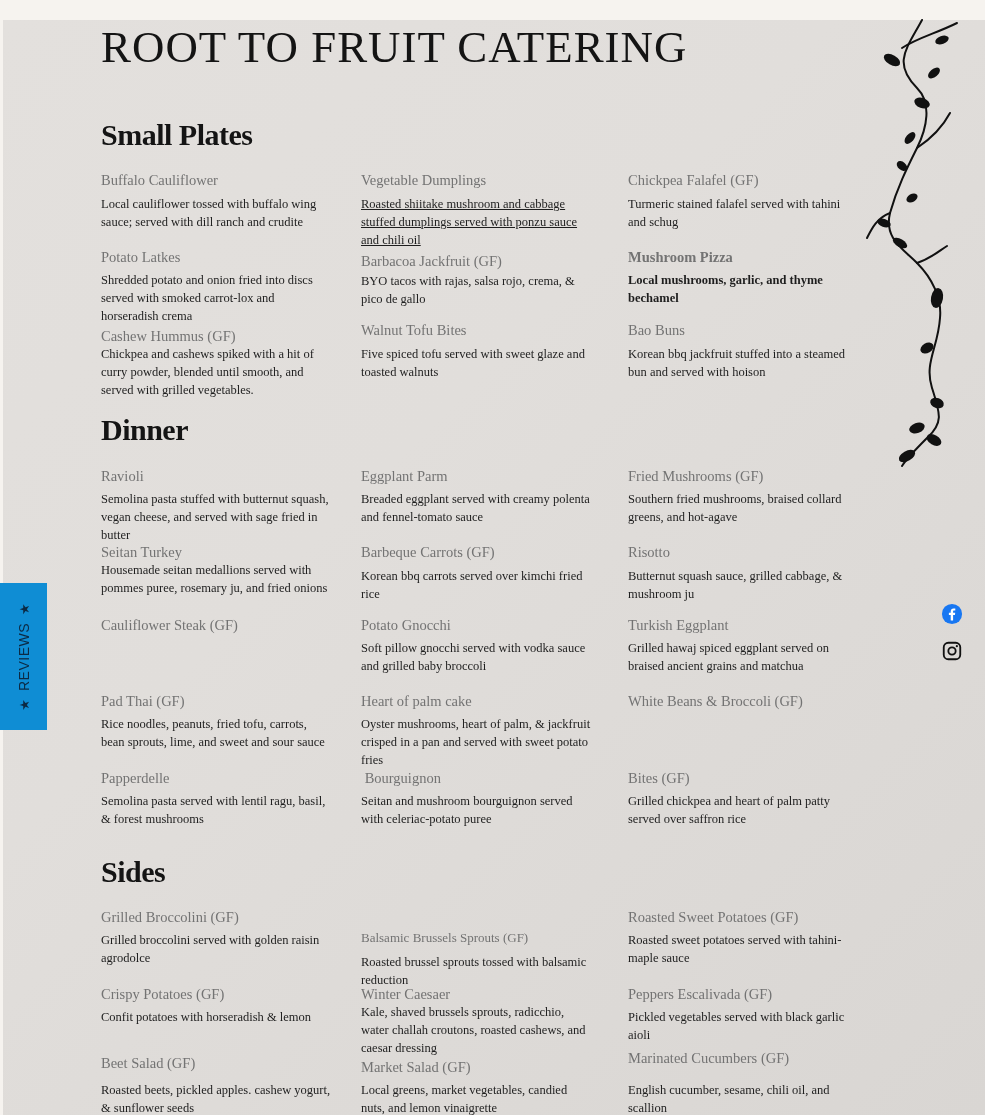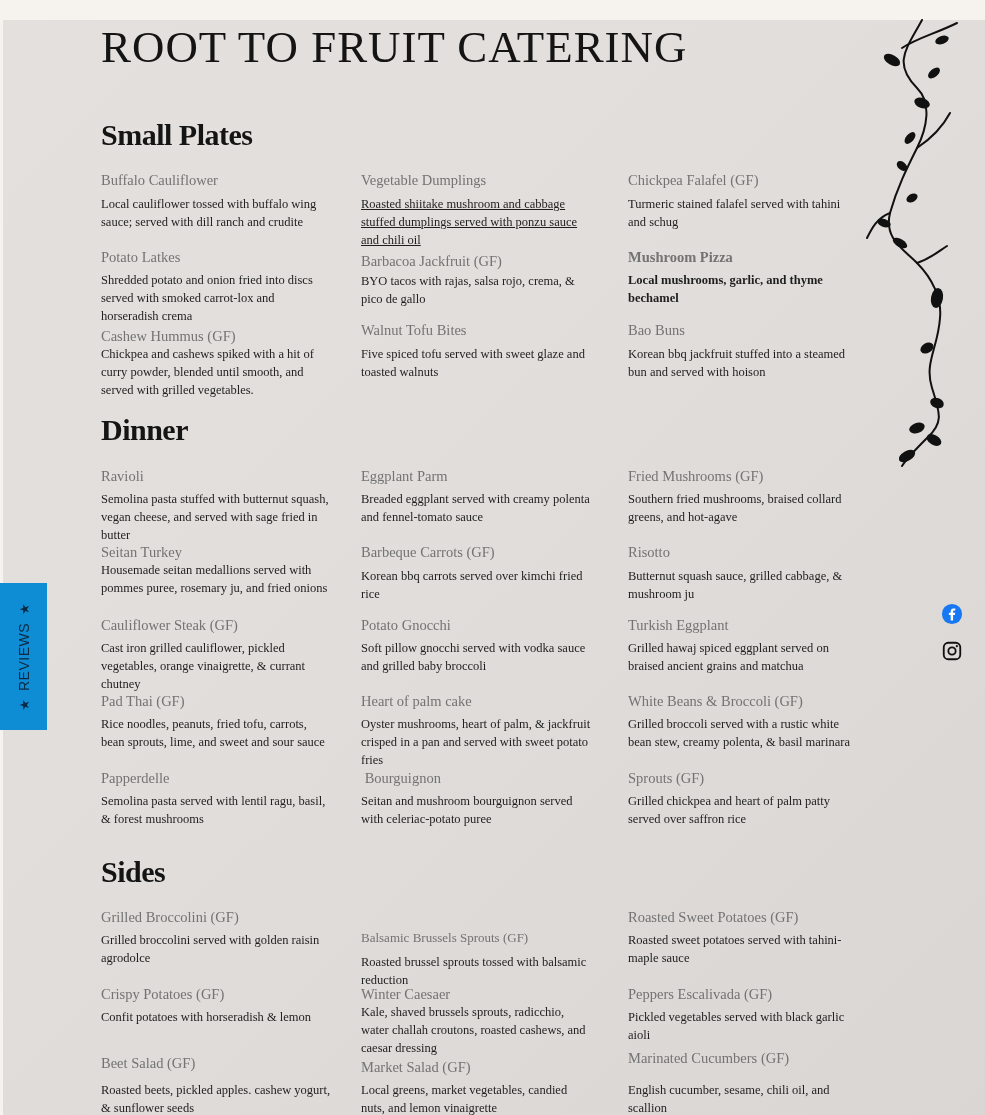--- a/index.html
+++ b/index.html
@@ -112,21 +112,20 @@
 <div class="item c1" style="top:467px;">
   <div class="item-name">Ravioli</div>
   <div class="item-desc" style="margin-top:5px;">Semolina pasta stuffed with butternut squash, vegan cheese, and served with sage fried in butter</div>
 </div>
 <div class="item c1" style="top:543px;">
   <div class="item-name">Seitan Turkey</div>
   <div class="item-desc" style="margin-top:0px;">Housemade seitan medallions served with pommes puree, rosemary ju, and fried onions</div>
 </div>
 <div class="item c1" style="top:616px;">
   <div class="item-name">Cauliflower Steak (GF)</div>
-  <div class="item-desc" style="margin-top:5px;">Cast iron grilled cauliflower, pickled vegetables, orange vinaigrette, &amp; currant chutney</div>
 </div>
 <div class="item c1" style="top:692px;">
   <div class="item-name">Pad Thai (GF)</div>
   <div class="item-desc" style="margin-top:5px;">Rice noodles, peanuts, fried tofu, carrots, bean sprouts, lime, and sweet and sour sauce</div>
 </div>
 <div class="item c1" style="top:769px;">
   <div class="item-name">Papperdelle</div>
   <div class="item-desc" style="margin-top:5px;">Semolina pasta served with lentil ragu, basil, &amp; forest mushrooms</div>
 </div>
 
@@ -158,24 +157,23 @@
 <div class="item c3" style="top:543px;">
   <div class="item-name">Risotto</div>
   <div class="item-desc" style="margin-top:6px;">Butternut squash sauce, grilled cabbage, &amp; mushroom ju</div>
 </div>
 <div class="item c3" style="top:616px;">
   <div class="item-name">Turkish Eggplant</div>
   <div class="item-desc" style="margin-top:5px;">Grilled hawaj spiced eggplant served on braised ancient grains and matchua</div>
 </div>
 <div class="item c3" style="top:692px;">
   <div class="item-name">White Beans &amp; Broccoli (GF)</div>
-  <div class="item-desc" style="margin-top:5px;">Grilled broccoli served with a rustic white bean stew, creamy polenta, &amp; basil marinara</div>
 </div>
 <div class="item c3" style="top:769px;">
-  <div class="item-name">Sprouts (GF)</div>
+  <div class="item-name">Bites (GF)</div>
   <div class="item-desc" style="margin-top:5px;">Grilled chickpea and heart of palm patty served over saffron rice</div>
 </div>
 
 <h2 class="section-head" style="top:855px;">Sides</h2>
 
 <div class="item c1" style="top:908px;">
   <div class="item-name">Grilled Broccolini (GF)</div>
   <div class="item-desc" style="margin-top:5px;">Grilled broccolini served with golden raisin agrodolce</div>
 </div>
 <div class="item c1" style="top:985px;">

